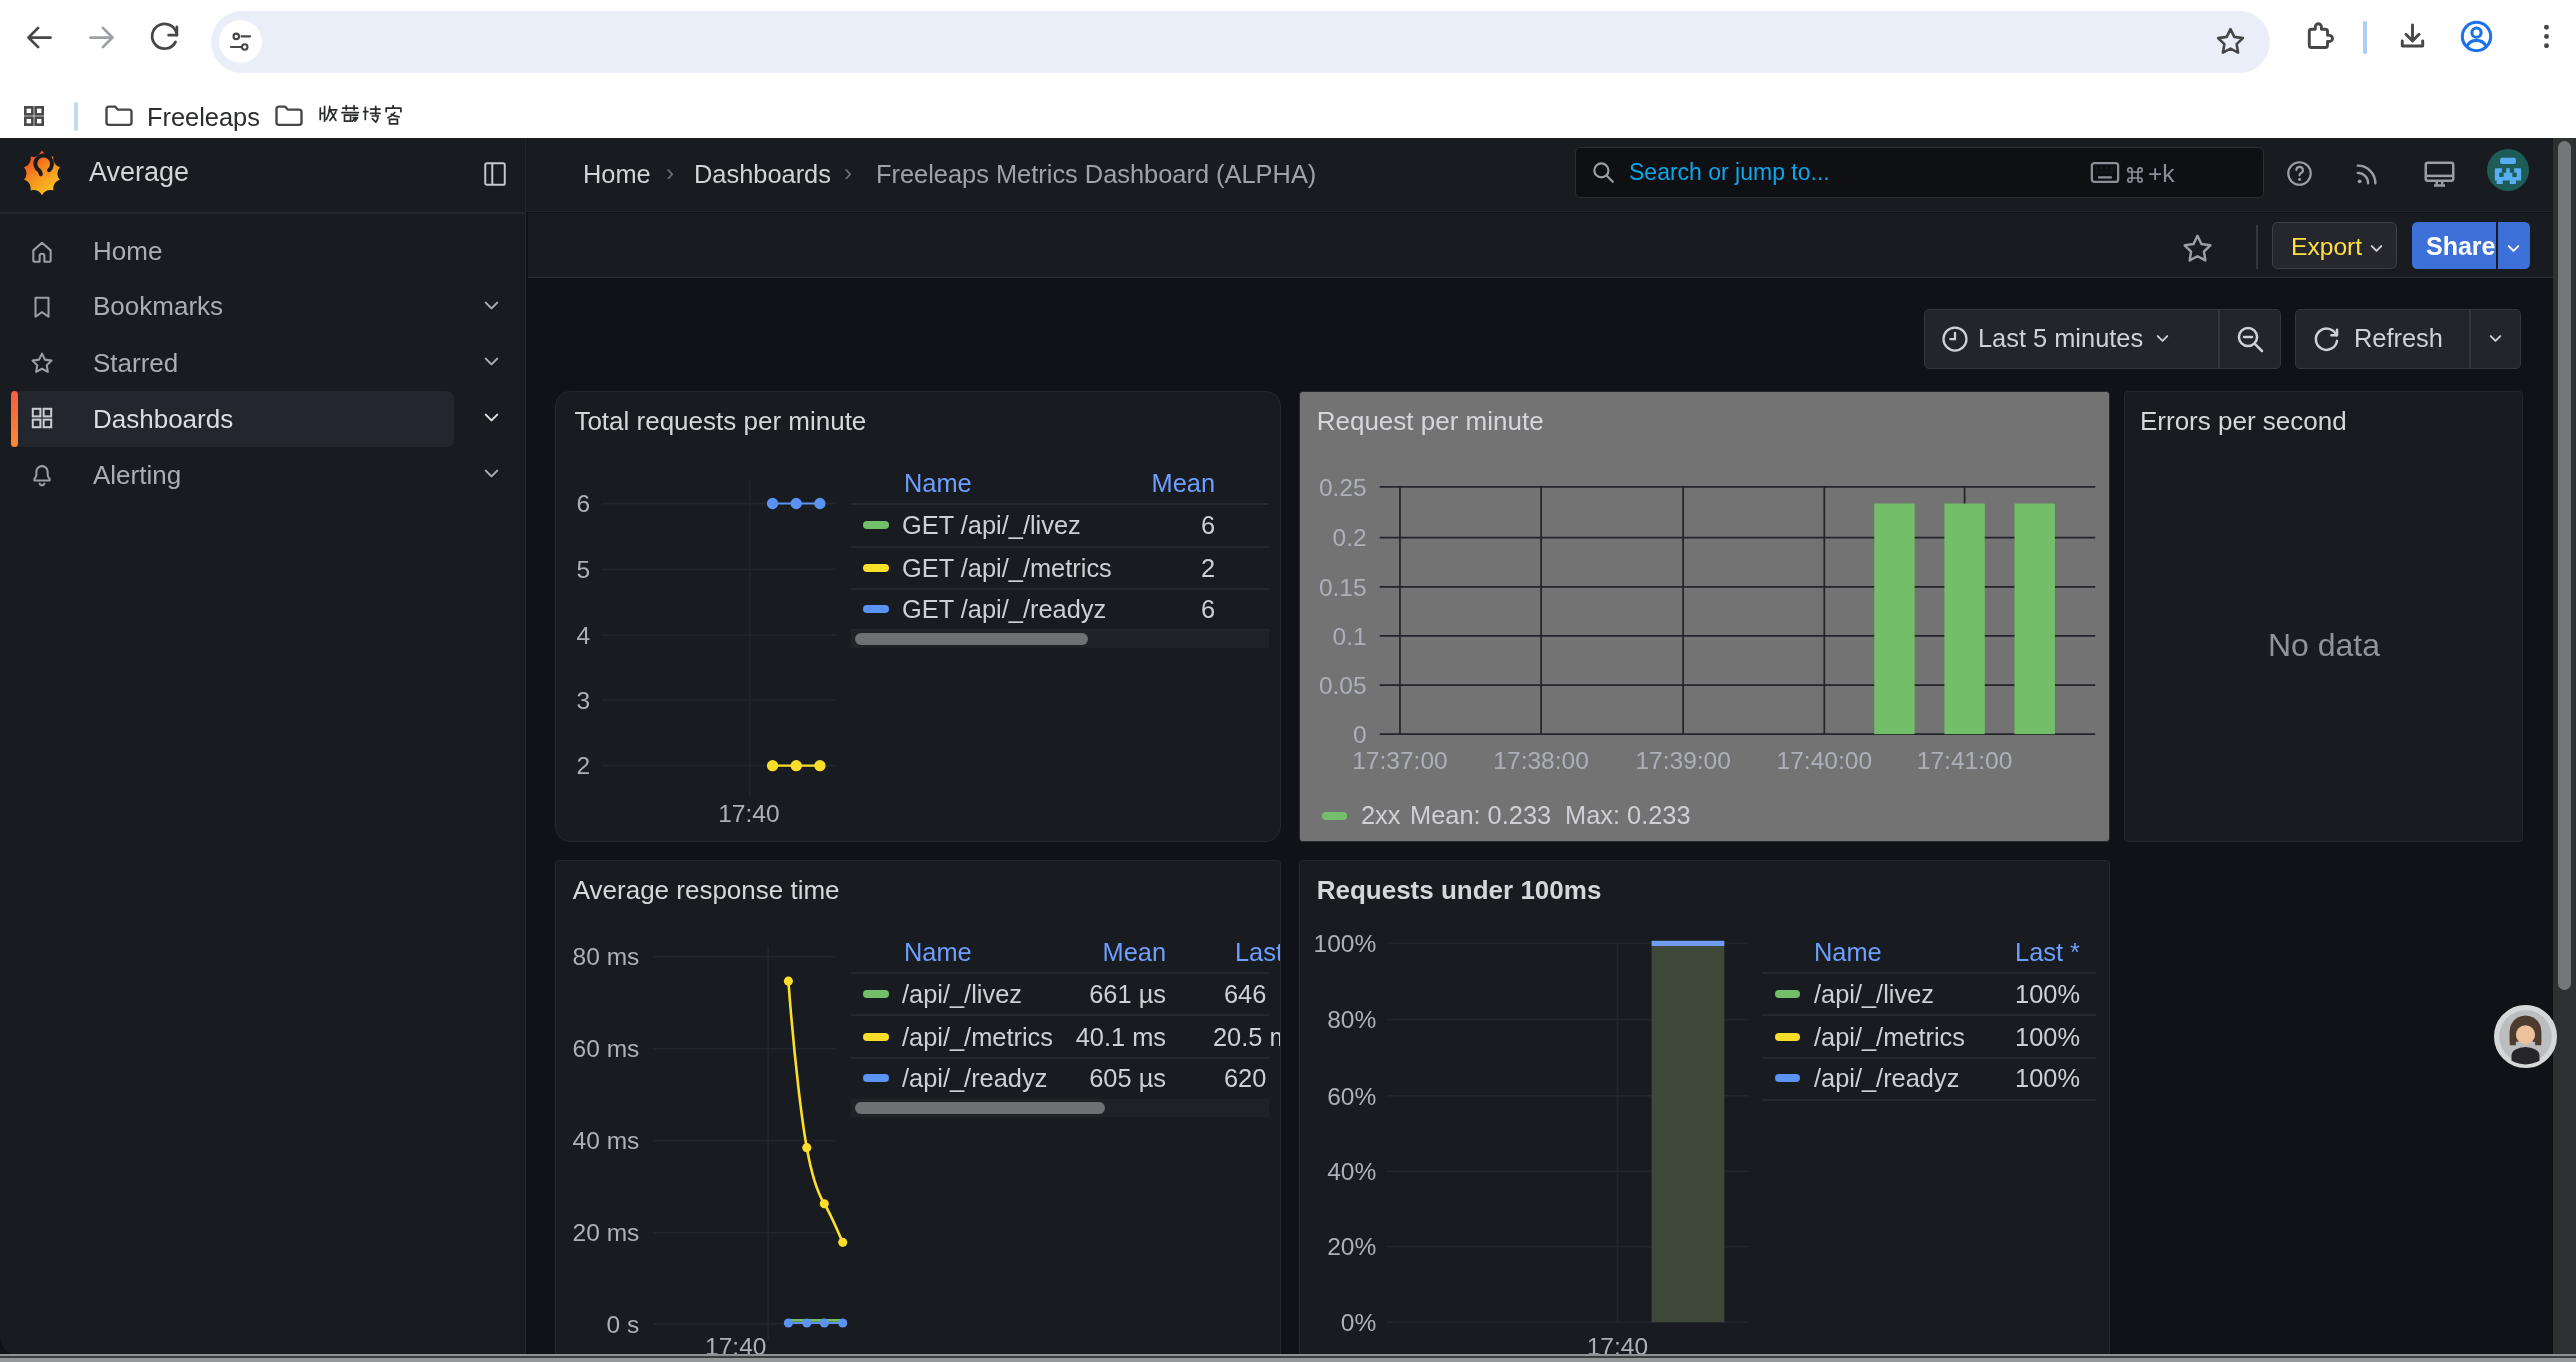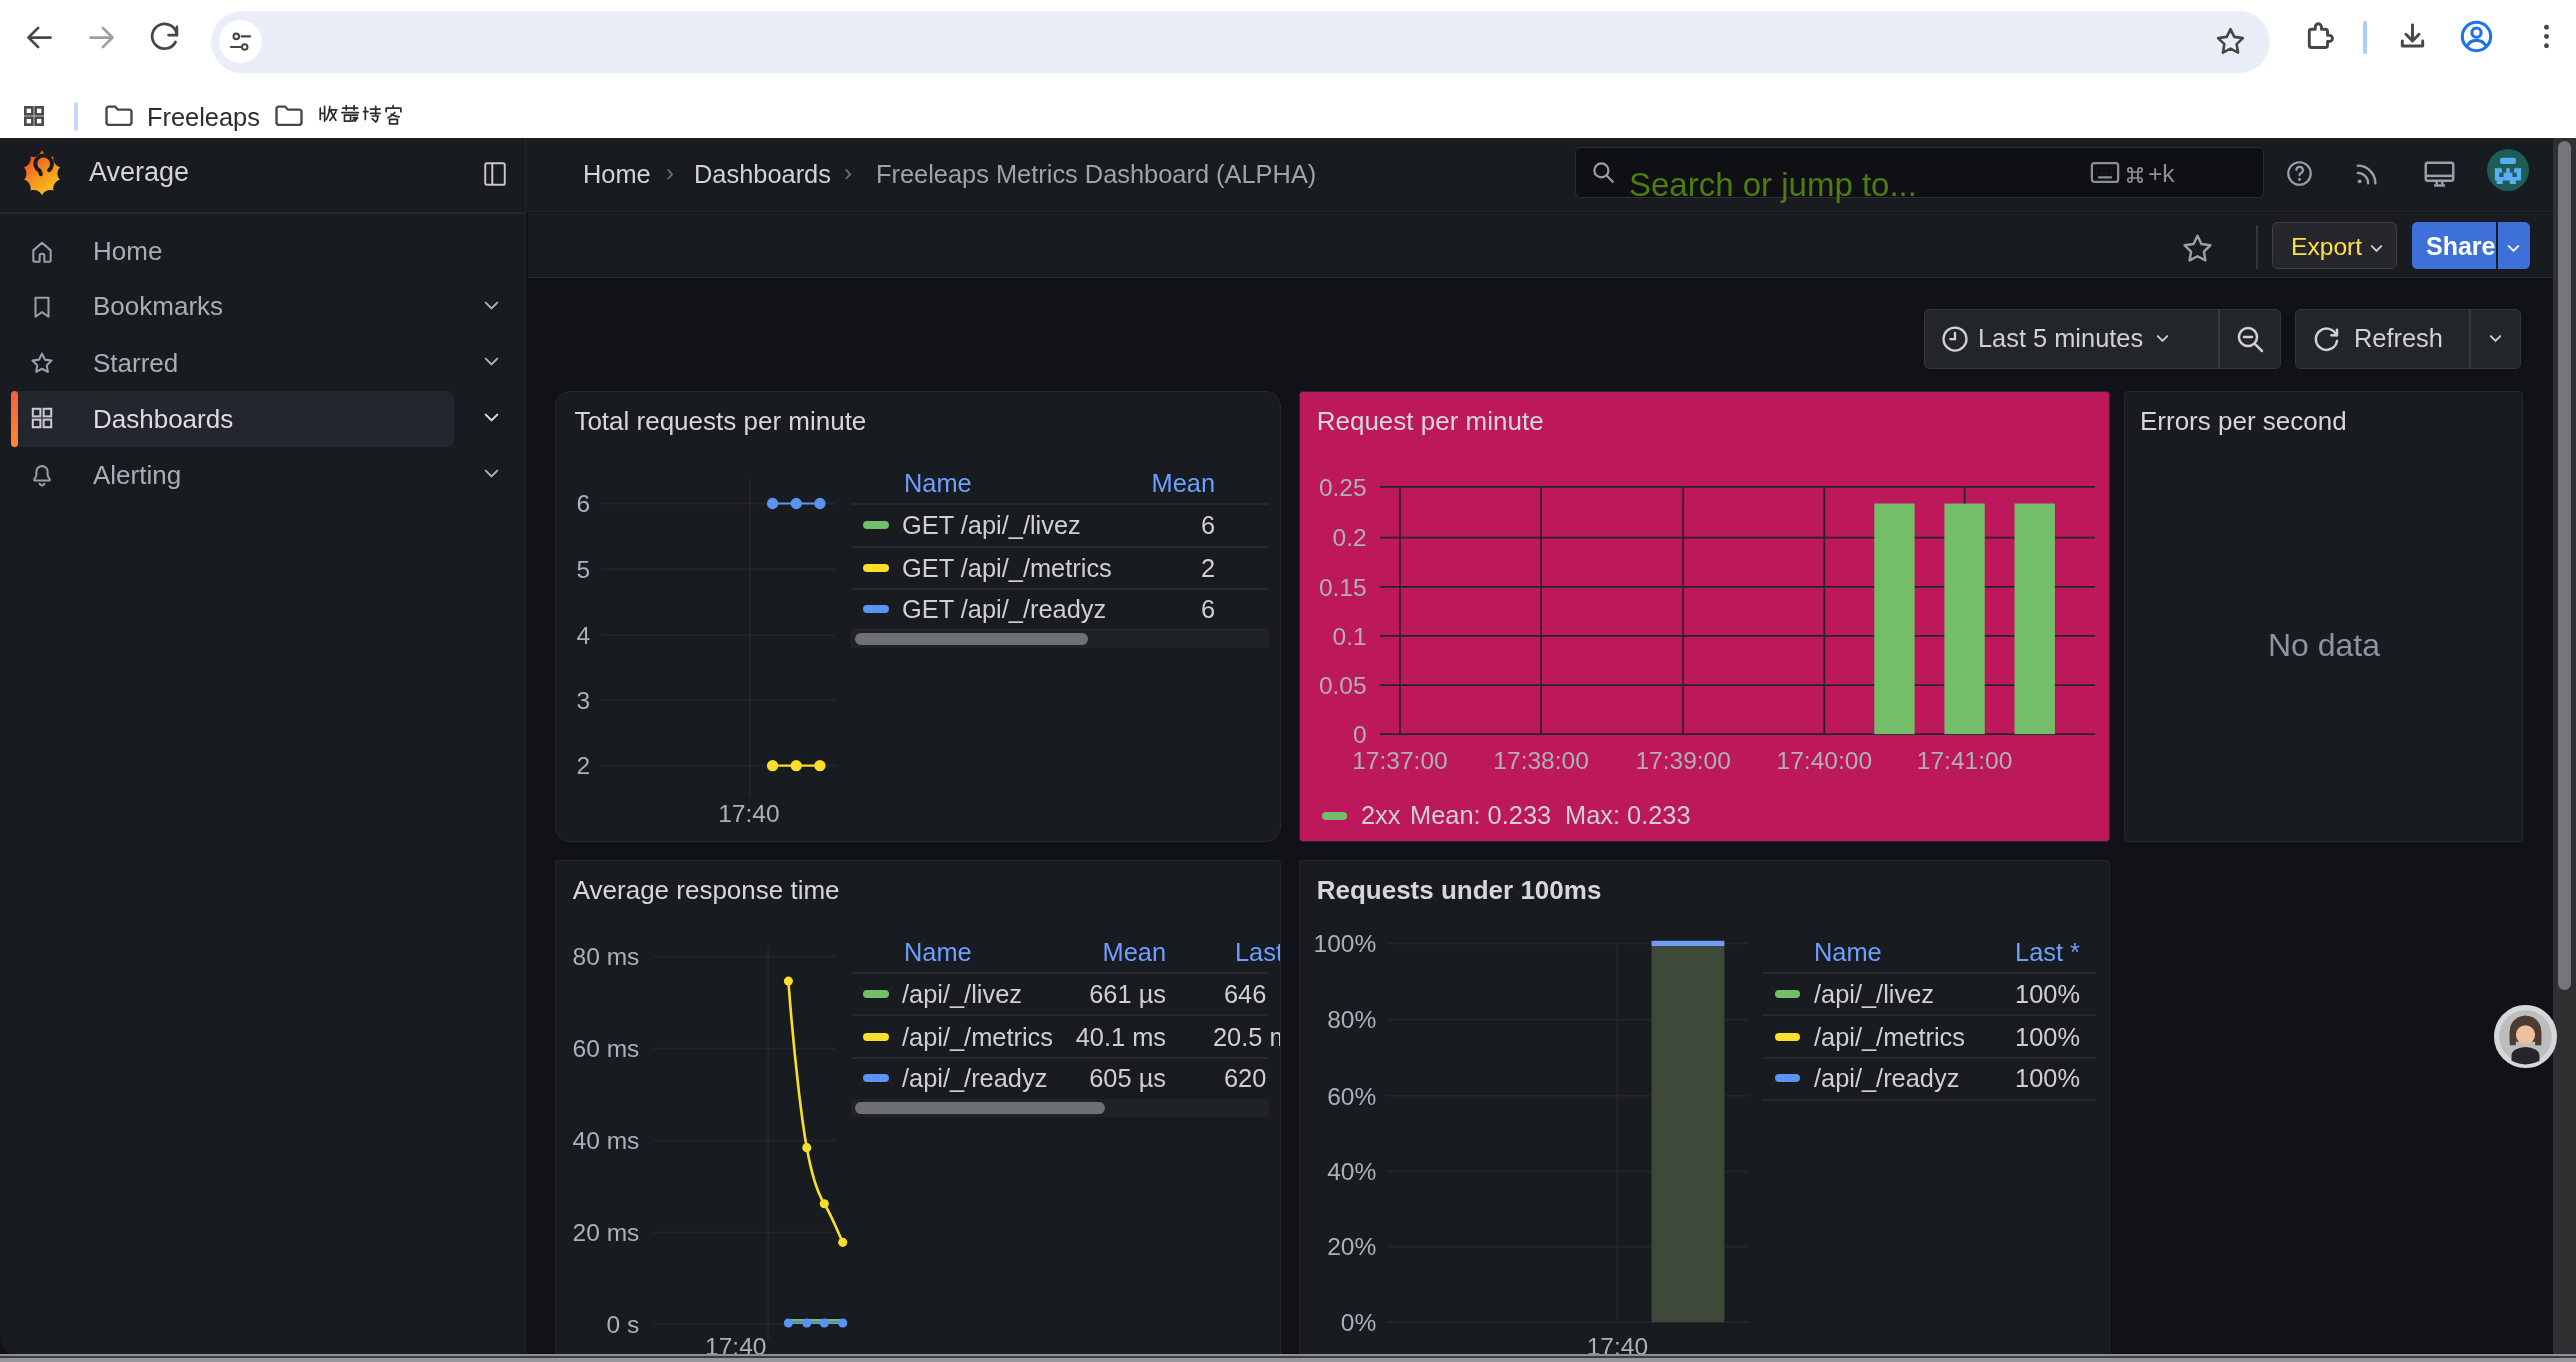--- a/index.html
+++ b/index.html
@@ -127,21 +127,21 @@
   <div class="a" style="left:666px;top:21px;font-size:24px;color:#6c6f76">›</div>
   <div class="a" style="left:694px;top:22px;font-size:25.4px;color:#d2d3d7">Dashboards</div>
   <div class="a" style="left:844px;top:21px;font-size:24px;color:#6c6f76">›</div>
   <div class="a" style="left:876px;top:22px;font-size:25.4px;color:#9fa2a9;white-space:nowrap">Freeleaps Metrics Dashboard (ALPHA)</div>
 
   <div class="a" style="left:1575px;top:8.8px;width:689px;height:51px;background:#0f1014;border:1.8px solid #2c2e33;border-radius:5.3px"></div>
   <svg class="a" style="left:1590px;top:21px" width="26" height="26" viewBox="0 0 24 24" fill="none" stroke="#9b9ea6" stroke-width="2" stroke-linecap="round">
       <circle cx="10.5" cy="10.5" r="6.5"></circle>
       <path d="M15.5 15.5L21 21"></path>
     </svg>
-  <div class="a" style="left:1629px;top:28px;font-size:33px;color:#4d7c0f">Search or jump to...</div>
+  <div class="a" style="left:1629px;top:21px;font-size:23px;color:#0ea5e9">Search or jump to...</div>
   <svg class="a" style="left:2090px;top:23px" width="30" height="23" viewBox="0 0 24 18" fill="none" stroke="#8b8f98" stroke-width="1.8">
       <rect x="1.5" y="1.5" width="21" height="15" rx="2"></rect>
       <path d="M5 5.5h.1M9 5.5h.1M13 5.5h.1M17 5.5h.1M19 5.5h.1M5 9h.1M9 9h.1M13 9h.1M17 9h.1M6.5 12.8h11"></path>
     </svg>
   <svg class="a" style="left:2123px;top:24.6px" width="24" height="24" viewBox="0 0 24 24" fill="none" stroke="#8b8f98" stroke-width="1.7">
       <path d="M9 9h6v6H9zM9 9H6.9A2.1 2.1 0 1 1 9 6.9zM15 9h2.1A2.1 2.1 0 1 0 15 6.9zM15 15h2.1a2.1 2.1 0 1 1-2.1 2.1zM9 15H6.9A2.1 2.1 0 1 0 9 17.1z"></path>
     </svg>
     <div class="a" style="left:2148px;top:22px;font-size:24.6px;color:#8b8f98">+k</div>
 
   <svg class="a" style="left:2285px;top:21px" width="29" height="29" viewBox="0 0 24 24" fill="none" stroke="#9b9ea6" stroke-width="1.8">
@@ -298,21 +298,21 @@
     <div class="a" style="left:307px;top:172px;width:26px;height:8px;border-radius:4.4px;background:#fade2a"></div>
     <div class="a" style="left:346px;top:162px;font-size:25.4px;color:#cfd0d5">GET /api/_/metrics</div>
     <div class="a" style="left:527px;top:162px;width:132px;font-size:25.4px;color:#cfd0d5;text-align:right">2</div>
     <div class="a" style="left:307px;top:213px;width:26px;height:8px;border-radius:4.4px;background:#5b93f2"></div>
     <div class="a" style="left:346px;top:203px;font-size:25.4px;color:#cfd0d5">GET /api/_/readyz</div>
     <div class="a" style="left:527px;top:203px;width:132px;font-size:25.4px;color:#cfd0d5;text-align:right">6</div>
     <div class="a" style="left:295px;top:238px;width:418px;height:17.5px;background:#202227"></div>
     <div class="a" style="left:299px;top:241px;width:233px;height:12.3px;border-radius:6.1px;background:#6e7074"></div>
   </div>
 
-  <div class="a" style="left:1299px;top:253px;width:811px;height:451px;background:#be185d;border:1.8px solid #25272c;border-radius:3.5px;overflow:hidden">
+  <div class="a" style="left:1299px;top:253px;width:811px;height:451px;background:#737373;border:1.8px solid #25272c;border-radius:3.5px;overflow:hidden">
     <div class="a" style="left:16.7px;top:14px;font-size:26px;font-weight:500;color:#d6d7db">Request per minute</div>
     <svg class="a" style="left:0;top:0" width="811" height="451" viewBox="0 0 925 514">
       <g stroke="#23252b" stroke-width="2">
         <line x1="91" y1="108" x2="907" y2="108"></line>
           <line x1="91" y1="166" x2="907" y2="166"></line>
           <line x1="91" y1="222" x2="907" y2="222"></line>
           <line x1="91" y1="278" x2="907" y2="278"></line>
           <line x1="91" y1="334" x2="907" y2="334"></line>
           <line x1="91" y1="390" x2="907" y2="390"></line>
         <line x1="114" y1="108" x2="114" y2="390"></line>

